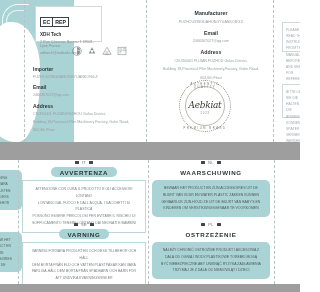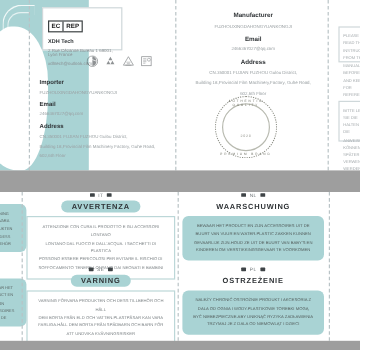--- a/index.html
+++ b/index.html
@@ -191,20 +191,21 @@
     <div class="k">Address</div>
     <div class="v">CN.350001 FUJIAN FUZHOU Gulou District,</div>
     <div class="v">Building 18,Provincial Film Machinery,Factory, Guhe Road,</div>
     <div class="v">602,6th Floor</div>
   </div>
 
   <div class="badge">
     <div class="ring"></div>
     <div class="ring2"></div>
     <div class="arcT">AUTHENTIC QUALITY</div>
+    <div class="word">Aebkiat</div>
     <div class="yr">2023</div>
     <div class="arcB">PREMIUM BRAND</div>
   </div>
 
   <div class="rbox" style="left:282px;top:22px;width:30px;height:30px;">
     <div class="v">PLEASE READ THE INSTRUCTIONS</div>
     <div class="v">FROM THE MANUAL BEFORE USE</div>
     <div class="v">AND KEEP FOR REFERENCE</div>
   </div>
   <div class="rbox" style="left:282px;top:84px;width:30px;height:34px;">

